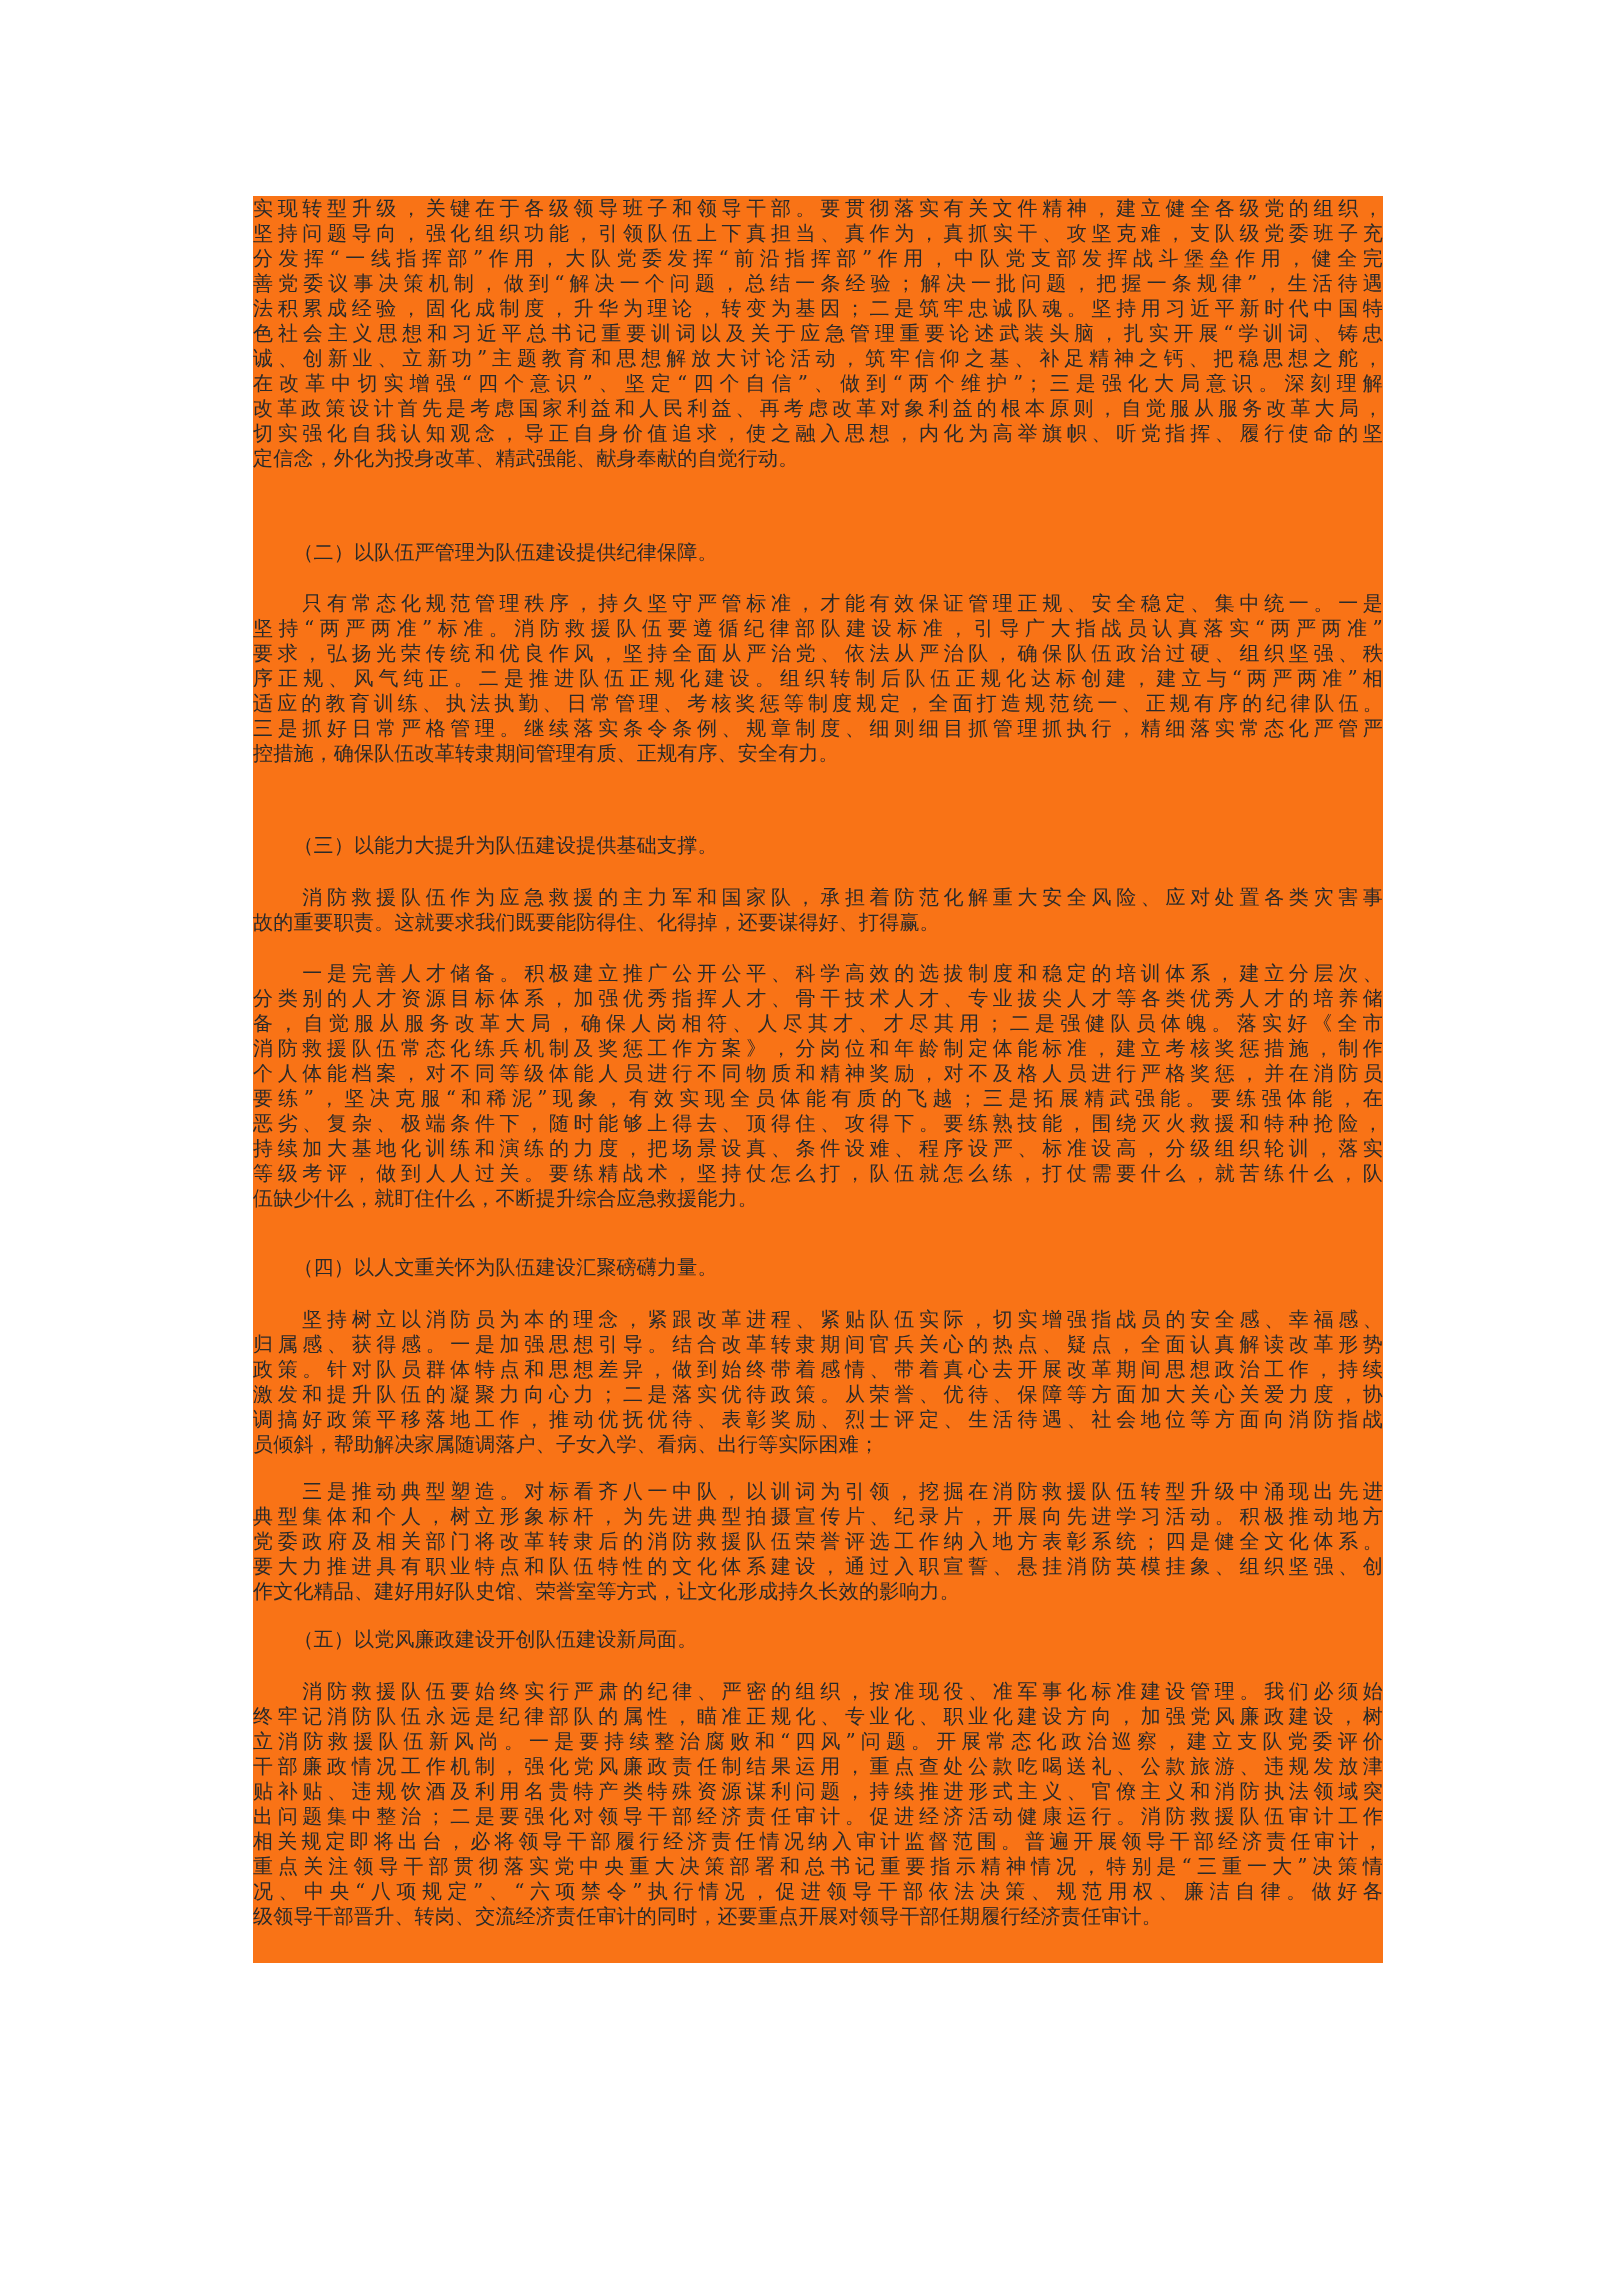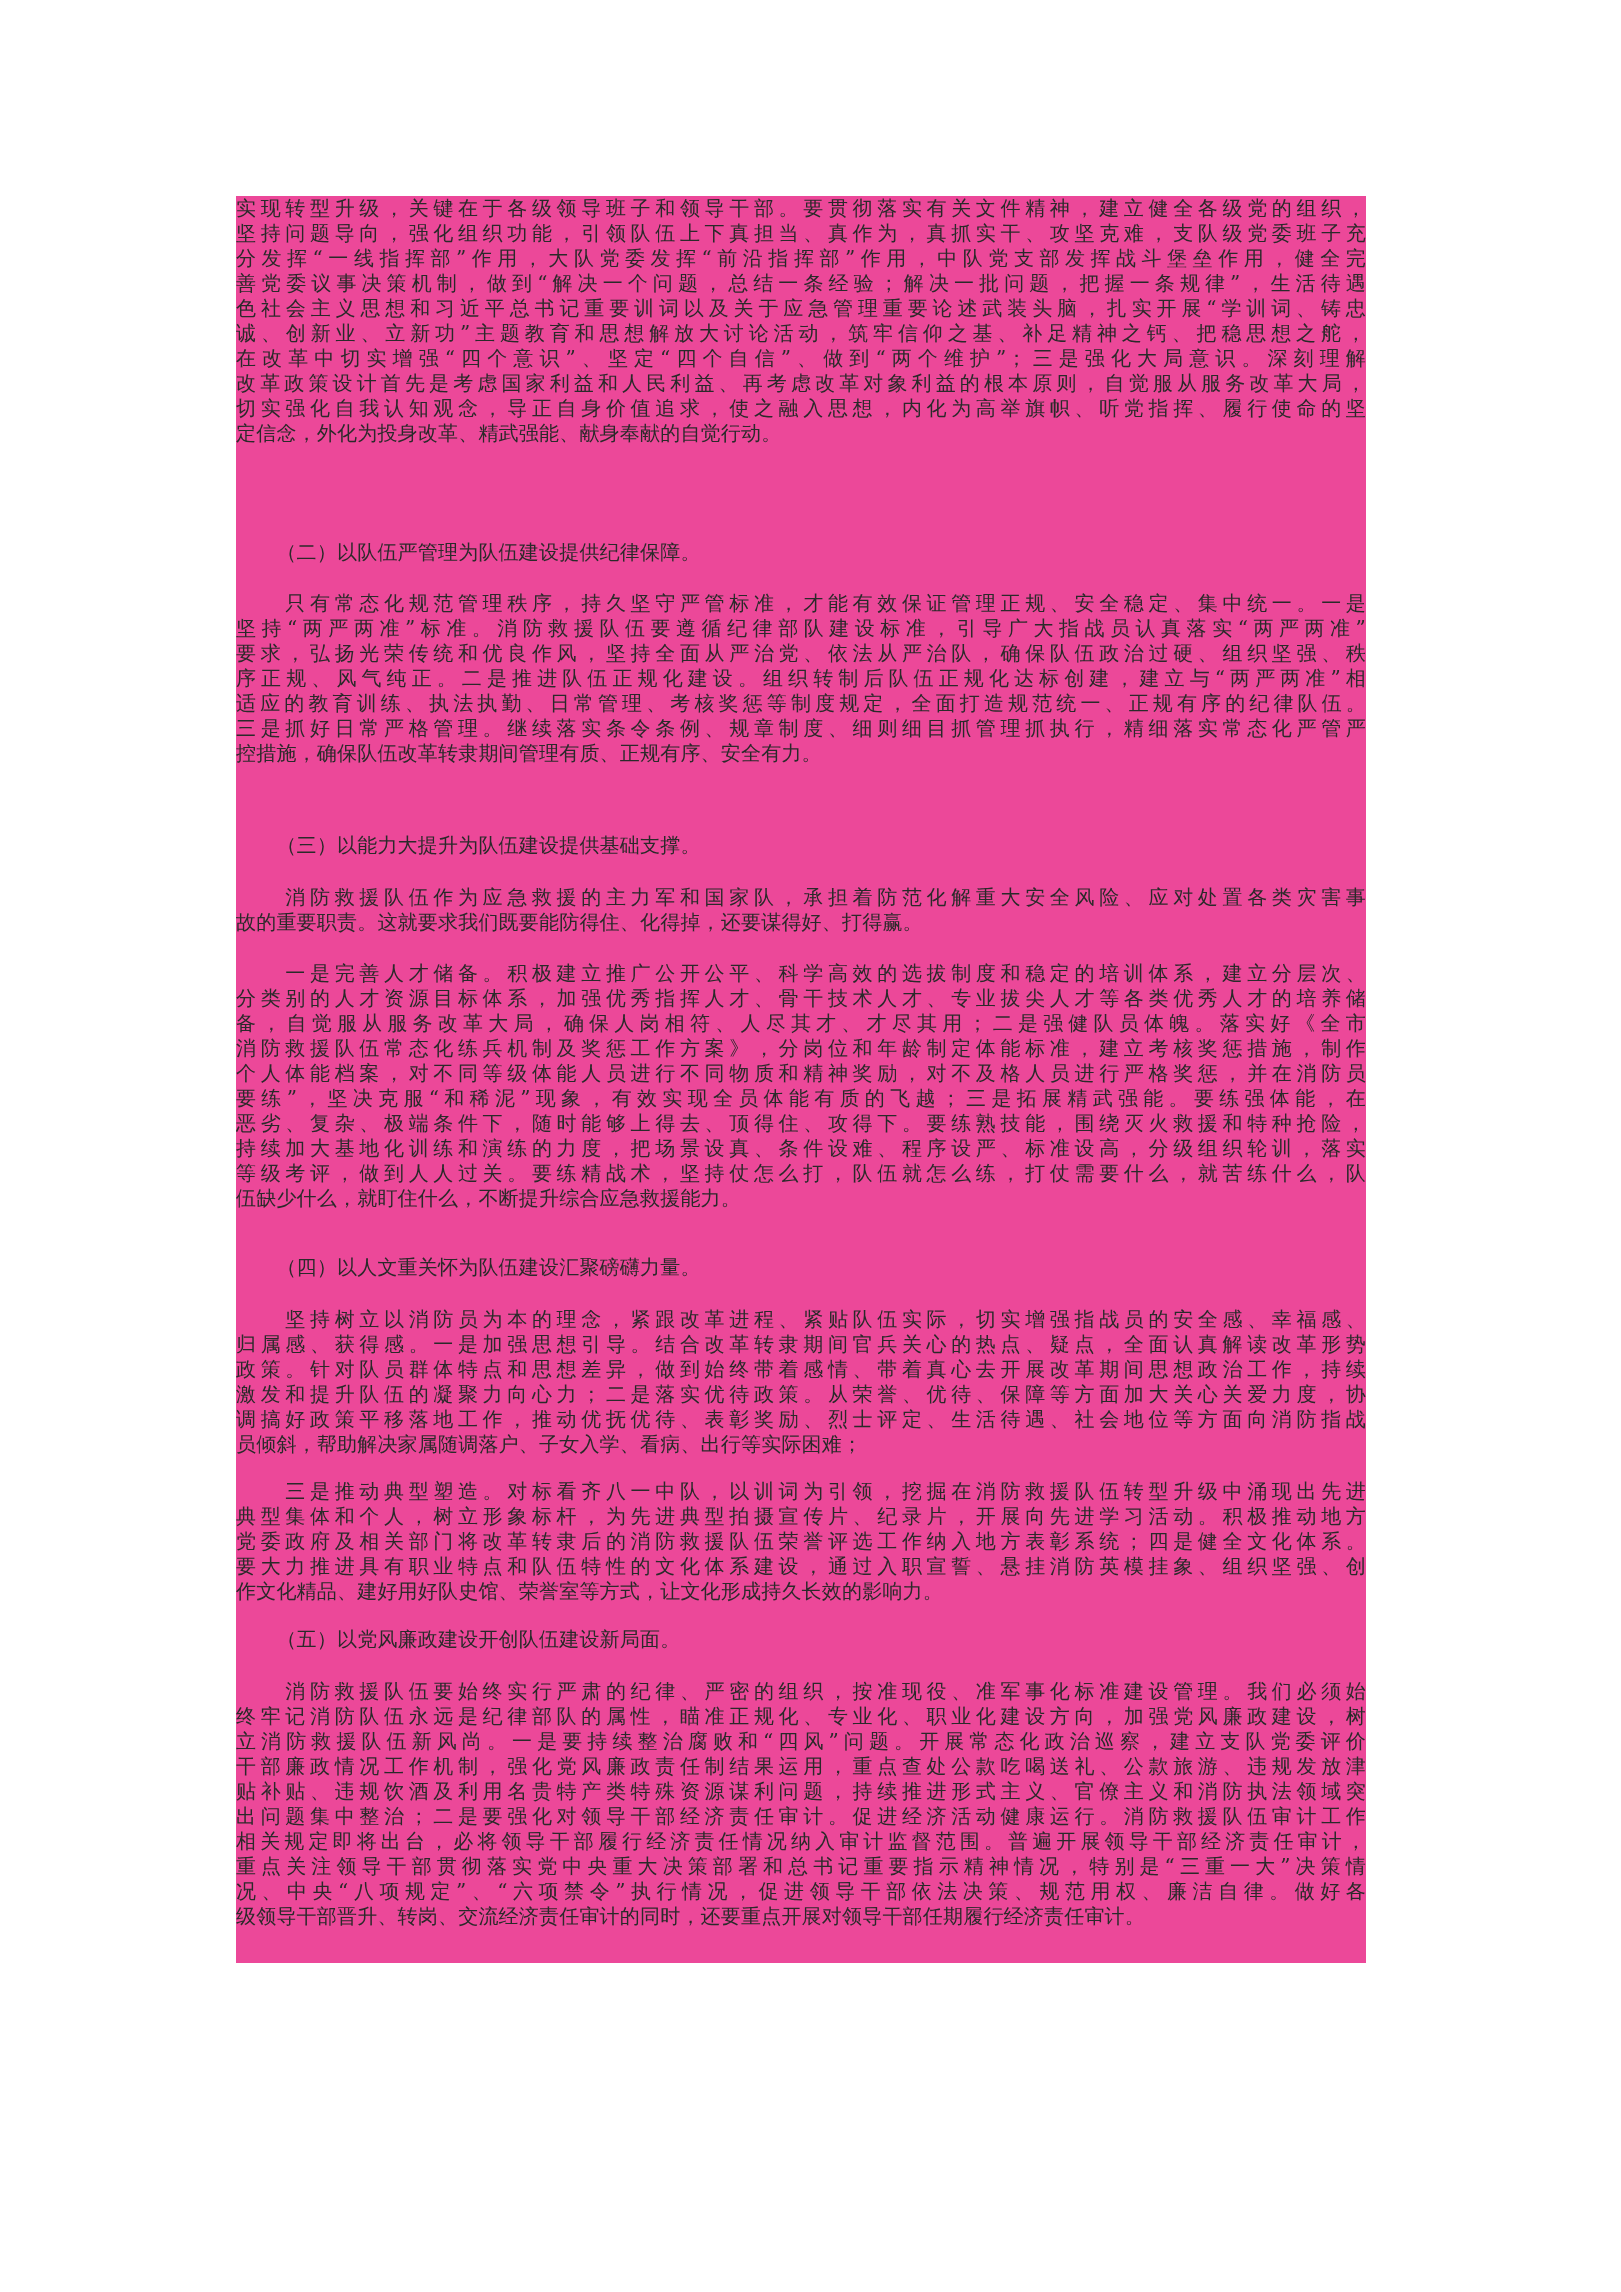--- a/index.html
+++ b/index.html
@@ -1,39 +1,40 @@
 <!DOCTYPE html>
 <html><head>
 <meta charset="utf-8">
 <style>
   html, body { margin: 0; padding: 0; background: #ffffff; }
   body { width: 1621px; height: 2293px; position: relative; overflow: hidden; }
   .page {
-    position: absolute; left: 236px; top: 196px; width: 1130px; height: 1767px;
-    background: #ec4899;
+    position: absolute; left: 253px; top: 196px; width: 1130px; height: 1767px;
+    background: #f97316;
   }
   .block { position: absolute; left: 0; width: 1130px; }
   .line {
     height: 25px; line-height: 25px; white-space: nowrap;
     font-family: "DejaVu Serif", "Liberation Serif", serif;
     font-size: 20px; color: #2a2a2a; letter-spacing: 0.2px;
     text-align: justify; text-align-last: justify; overflow: hidden;
   }
   .line.last { text-align-last: left; }
   .heading .line { text-align-last: left; font-family: Liberation Mono, monospace; }
 </style>
 </head>
 <body>
 
 <div class="page" id="page">
     <div class="block paragraph" style="top: 0px;">
       <div class="line">实现转型升级，关键在于各级领导班子和领导干部。要贯彻落实有关文件精神，建立健全各级党的组织，</div>
       <div class="line">坚持问题导向，强化组织功能，引领队伍上下真担当、真作为，真抓实干、攻坚克难，支队级党委班子充</div>
       <div class="line">分发挥“一线指挥部”作用，大队党委发挥“前沿指挥部”作用，中队党支部发挥战斗堡垒作用，健全完</div>
       <div class="line">善党委议事决策机制，做到“解决一个问题，总结一条经验；解决一批问题，把握一条规律”，生活待遇</div>
+      <div class="line">法积累成经验，固化成制度，升华为理论，转变为基因；二是筑牢忠诚队魂。坚持用习近平新时代中国特</div>
       <div class="line">色社会主义思想和习近平总书记重要训词以及关于应急管理重要论述武装头脑，扎实开展“学训词、铸忠</div>
       <div class="line">诚、创新业、立新功”主题教育和思想解放大讨论活动，筑牢信仰之基、补足精神之钙、把稳思想之舵，</div>
       <div class="line">在改革中切实增强“四个意识”、坚定“四个自信”、做到“两个维护”；三是强化大局意识。深刻理解</div>
       <div class="line">改革政策设计首先是考虑国家利益和人民利益、再考虑改革对象利益的根本原则，自觉服从服务改革大局，</div>
       <div class="line">切实强化自我认知观念，导正自身价值追求，使之融入思想，内化为高举旗帜、听党指挥、履行使命的坚</div>
       <div class="line last">定信念，外化为投身改革、精武强能、献身奉献的自觉行动。</div>
     </div>
     <div class="block heading" style="top: 345px;">
       <div class="line last">　　（二）以队伍严管理为队伍建设提供纪律保障。</div>
     </div>

